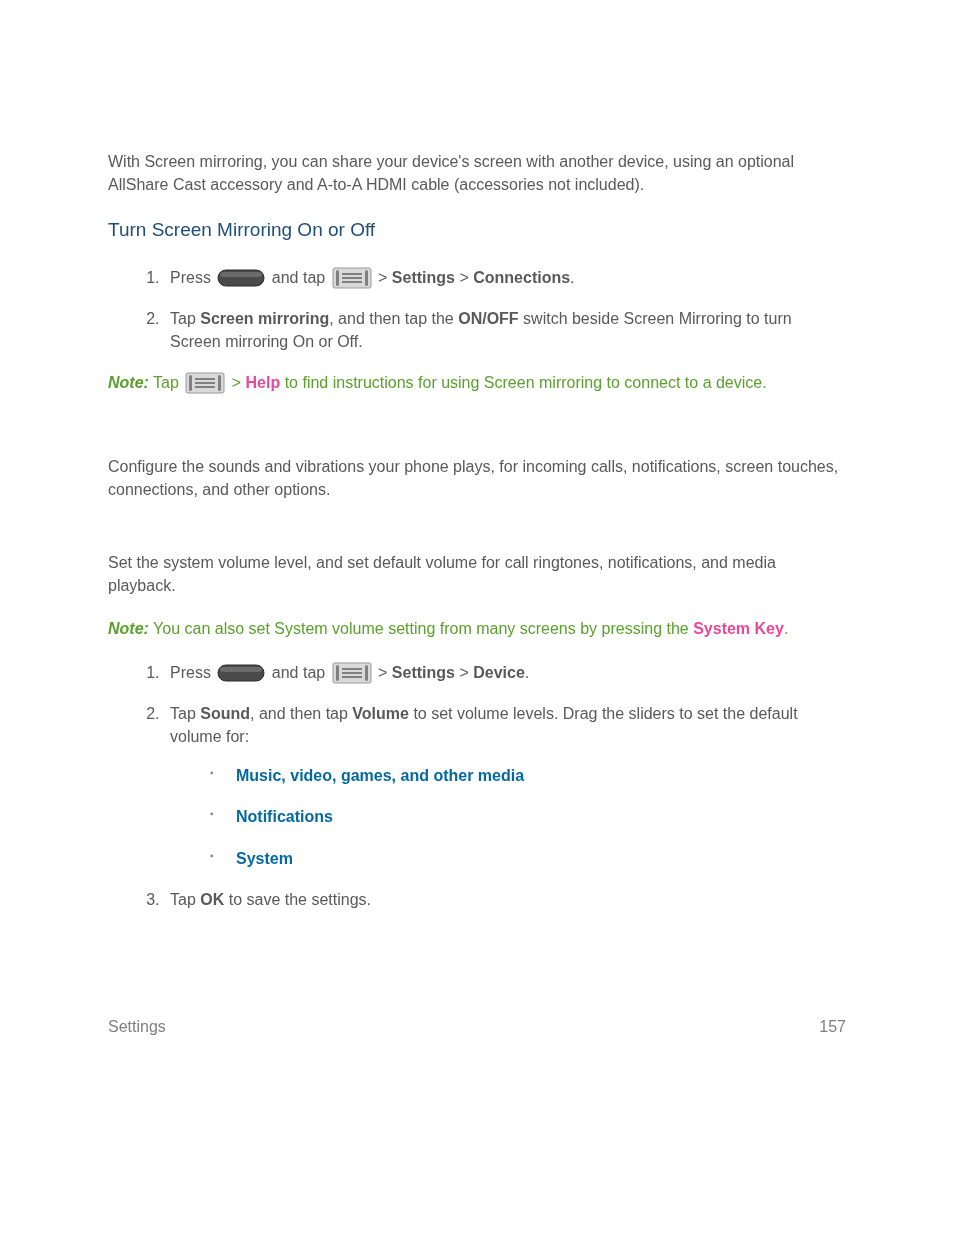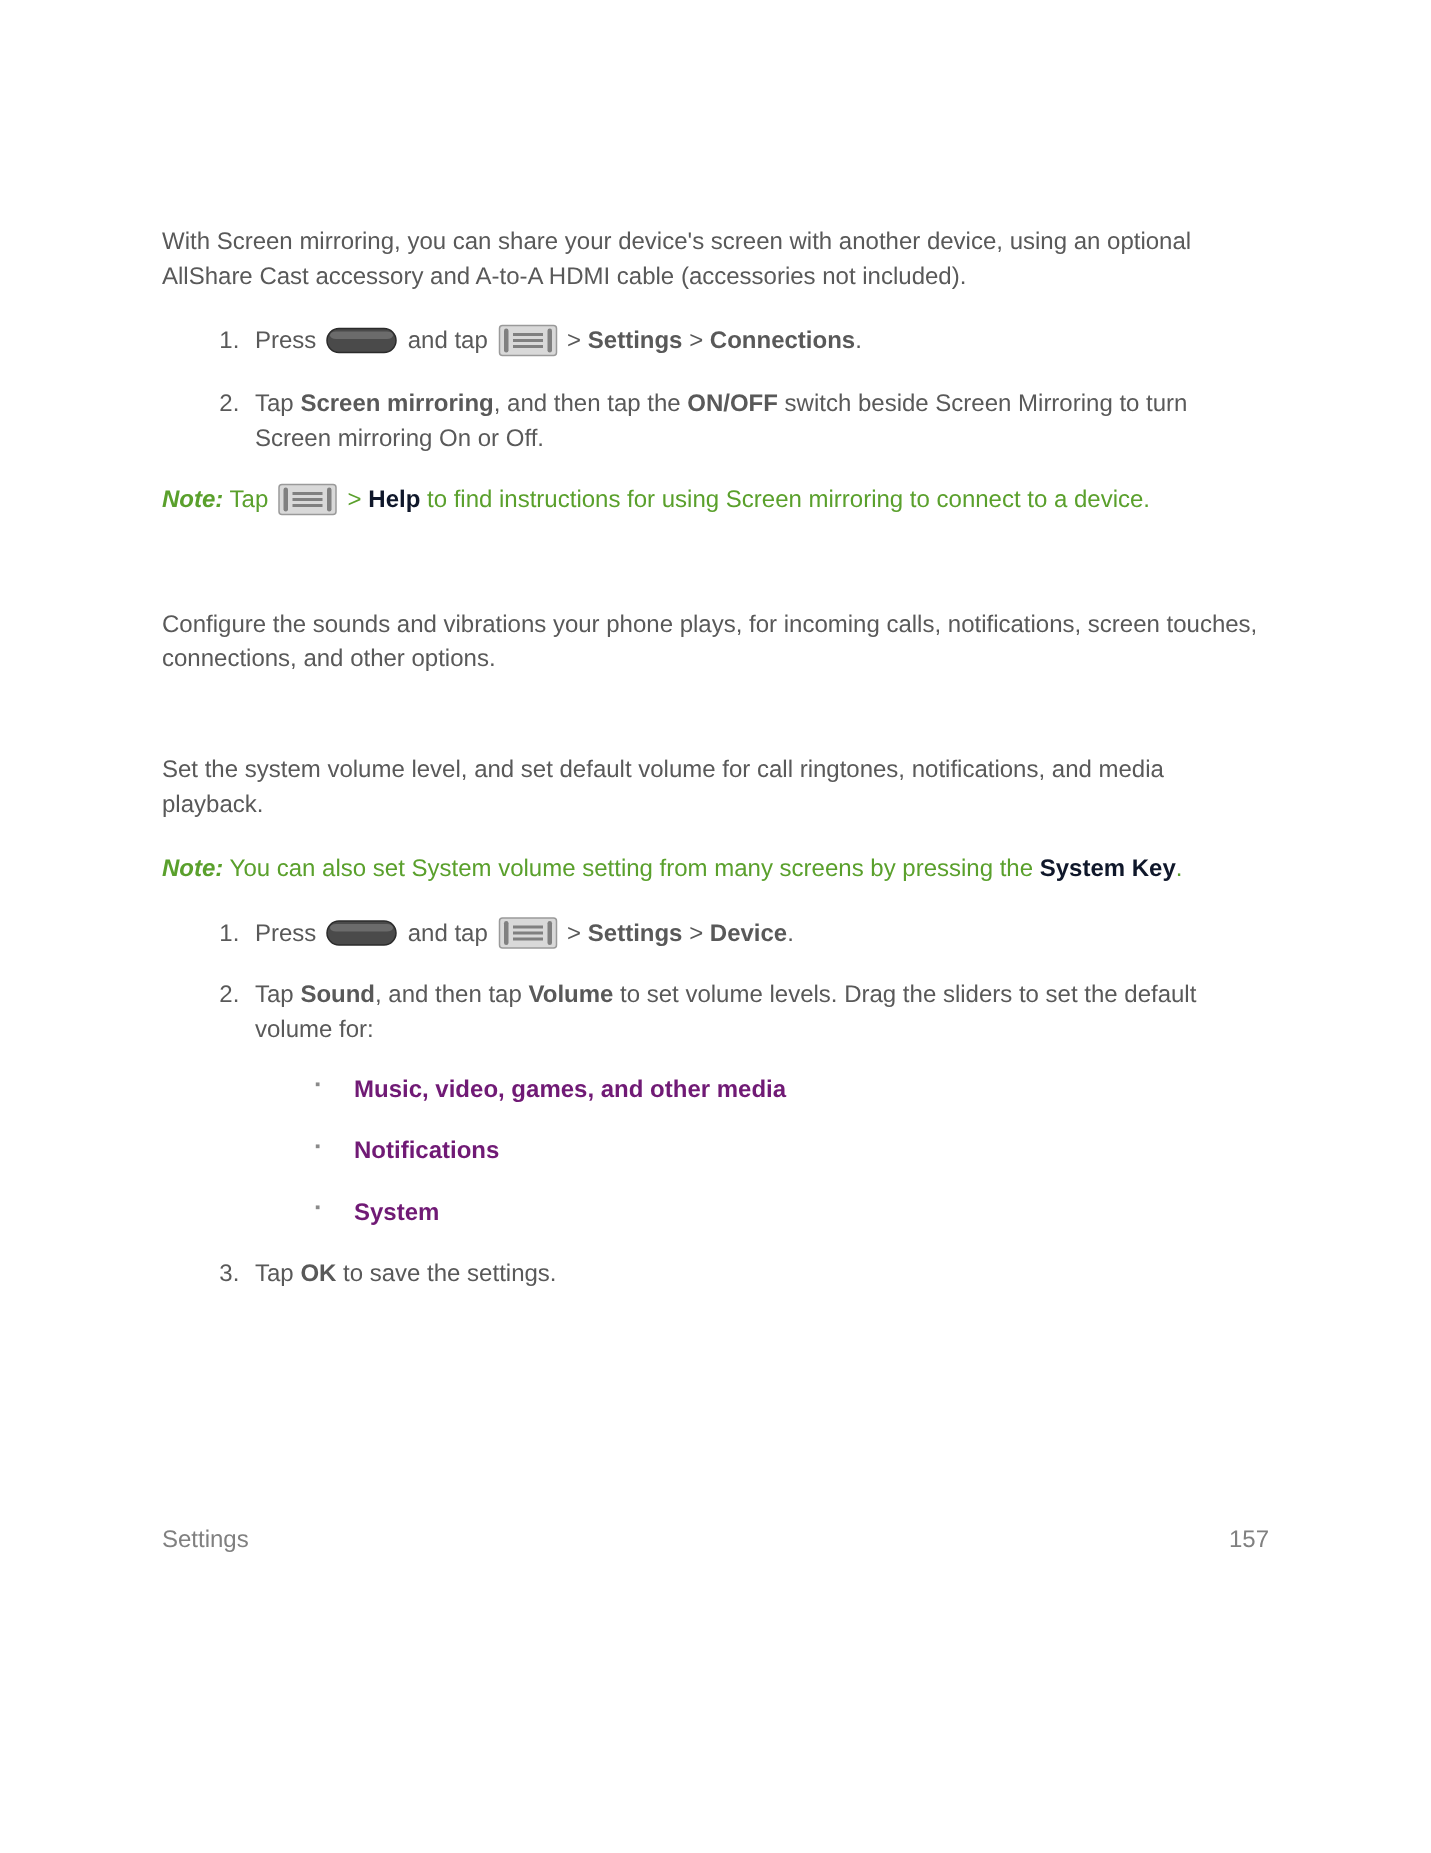--- a/index.html
+++ b/index.html
@@ -33,34 +33,34 @@
   ul.bullets {
     list-style: none;
     padding-left: 40px;
     margin-top: 16px;
   }
   ul.bullets > li {
     position: relative;
     padding-left: 26px;
     margin-bottom: 18px;
     font-weight: bold;
-    color: #701a75;
+    color: #0369a1;
   }
   ul.bullets > li::before {
     content: "\25AA";
     position: absolute;
     left: 0;
     top: 2px;
     font-size: 10px;
     color: #8a8a8a;
   }
   .bold { font-weight: bold; }
   .note { color: #5aa02c; margin-bottom: 20px; }
   .note-label { font-weight: bold; color: #5aa02c; font-style: italic; }
-  .note .bold { color: #0f172a; }
+  .note .bold { color: #ec4899; }
   .section-gap { height: 40px; }
   .icon-home {
     display: inline-block;
     width: 48px;
     height: 18px;
     vertical-align: -4px;
     margin: 0 2px;
   }
   .icon-home svg { display: block; }
   .icon-menu {
@@ -82,20 +82,21 @@
     font-size: 16px;
   }
 </style>
 </head>
 <body>
 
 <div class="page">
 
   <p class="para">With Screen mirroring, you can share your device's screen with another device, using an optional AllShare Cast accessory and A-to-A HDMI cable (accessories not included).</p>
 
+  <h3 class="h3">Turn Screen Mirroring On or Off</h3>
 
   <ol class="steps">
     <li>
       <span>Press </span><span class="icon-home"><svg width="48" height="18" viewBox="0 0 48 18">
             <rect x="1" y="1" width="46" height="16" rx="8" ry="8" fill="#4a4a4a" stroke="#2b2b2b" stroke-width="1"></rect>
             <rect x="3" y="3" width="42" height="5" rx="4" ry="4" fill="#6b6b6b"></rect>
           </svg></span><span> and tap </span><span class="icon-menu"><svg width="40" height="22" viewBox="0 0 40 22">
             <rect x="1" y="1" width="38" height="20" rx="2" fill="#d9d9d9" stroke="#9a9a9a" stroke-width="1"></rect>
             <rect x="4" y="3" width="3" height="16" rx="1.5" fill="#808080"></rect>
             <rect x="33" y="3" width="3" height="16" rx="1.5" fill="#808080"></rect>

